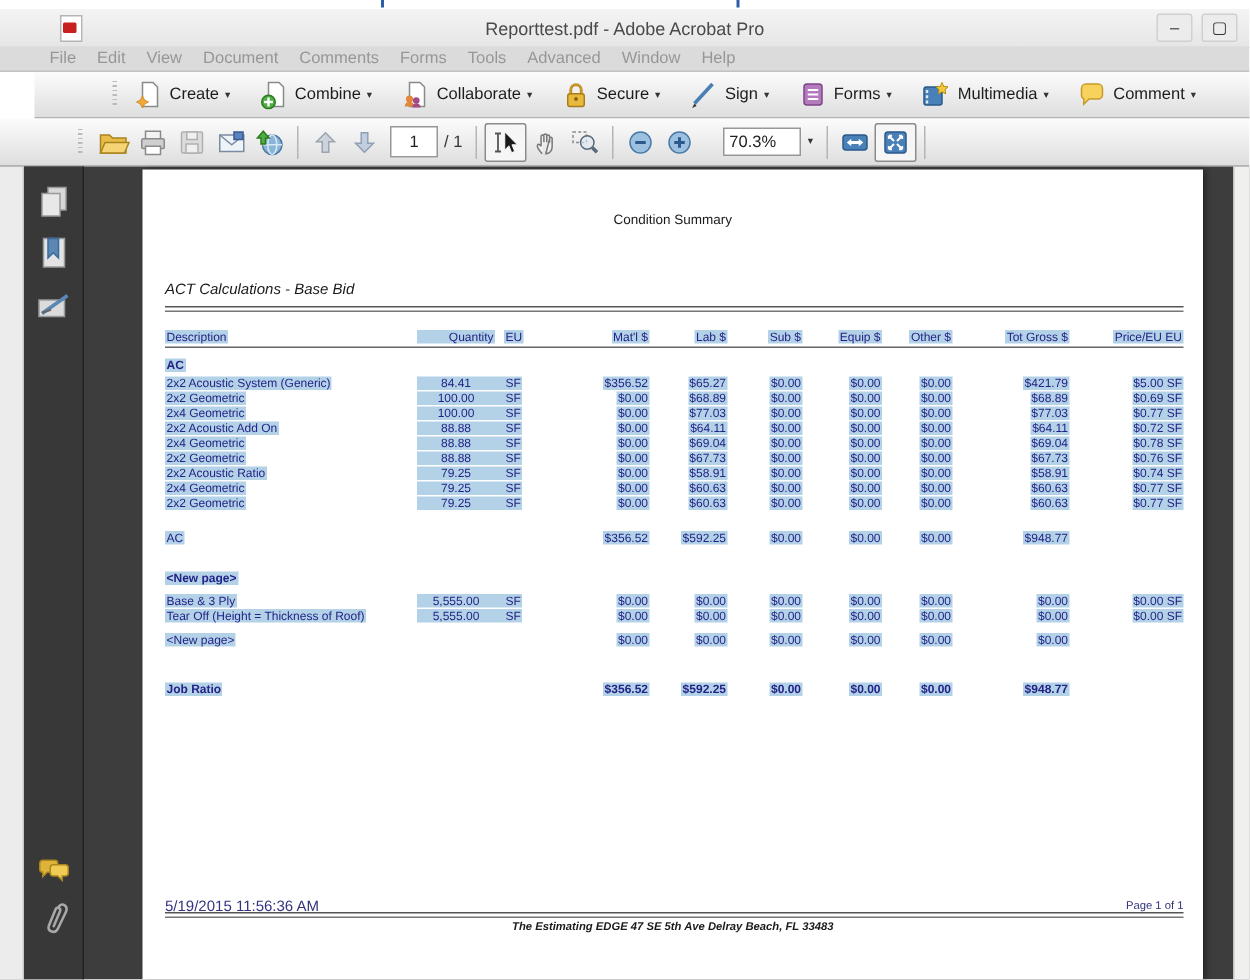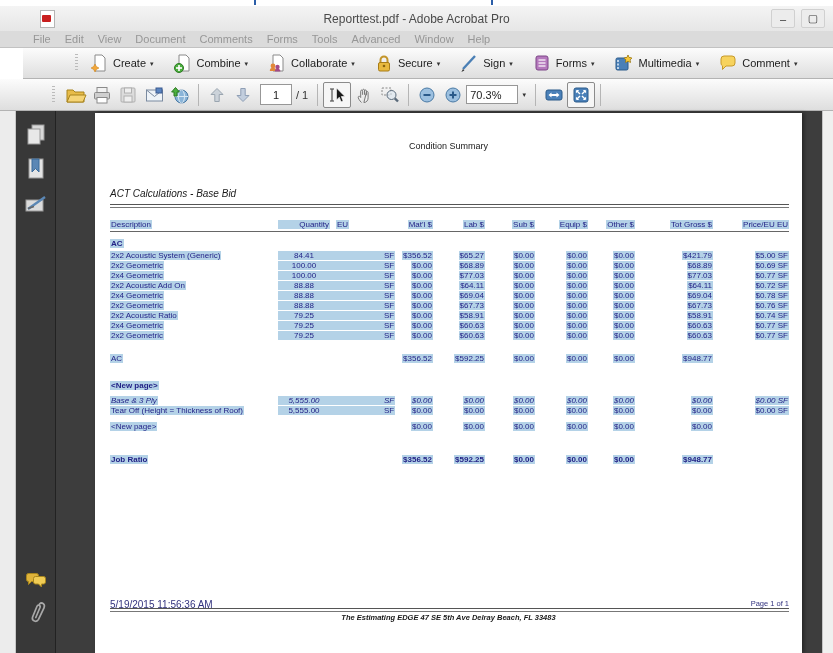--- a/index.html
+++ b/index.html
@@ -38,21 +38,21 @@
   .task-btn{display:flex;align-items:center;gap:4px;margin-right:13px;padding:2px 3px;border-radius:2px;}
   .task-btn .lbl{font-size:11px;color:#1c1c1c;}
   .caret{font-size:7px;color:#333;line-height:1;}
   .tb-btn{width:26px;height:24px;display:flex;align-items:center;justify-content:center;border-radius:2px;}
   .tb-btn.active{background:#f6f6f6;border:1px solid #8b8b8b;}
   .tb-sep{width:1px;height:22px;background:#b5b5b5;margin:0 5px;}
   .pagebox{width:26px;height:17px;border:1px solid #979797;background:#fff;font-size:11px;
     text-align:center;color:#222;margin:0 4px;font-family:"Liberation Sans",sans-serif;}
   .page-total{font-size:11px;color:#333;margin-right:4px;}
   .zoombox{width:44px;height:17px;border:1px solid #979797;background:#fff;font-size:11px;
-    color:#222;padding:0 3px;margin-left:0;font-family:"Liberation Sans",sans-serif;}
+    color:#222;padding:0 3px;margin-left:16px;font-family:"Liberation Sans",sans-serif;}
   .zoom-caret{width:12px;height:19px;display:flex;align-items:center;justify-content:center;}
   .findwrap{display:flex;align-items:center;margin-left:4px;}
   .findbox{width:100px;height:18px;border:1px solid #979797;background:#fff;font-size:11px;
     color:#666;padding:0 4px;font-family:"Liberation Sans",sans-serif;}
   .find-caret{width:14px;height:20px;display:flex;align-items:center;justify-content:center;}
 
   
   .main{left:0;top:111px;width:833px;height:542px;background:#3d3d3d;}
   .left-frame{left:0;top:111px;width:15px;height:542px;background:#ececec;border-right:1px solid #c8c8c8;}
   .sidebar{left:16px;top:111px;width:39px;height:542px;background:#383838;border-right:1px solid #222;}
@@ -67,25 +67,25 @@
   .rule-1{top:91px;}
   .table-wrap{position:absolute;left:15px;top:104px;width:679px;}
   .trow{display:grid;grid-template-columns:168px 83px 72px 52px 50px 53px 47px 78px 76px;
         height:10px;align-items:center;font-size:8px;color:#232387;white-space:nowrap;}
   .trow.hdr{height:14px;border-bottom:1px solid #666;}
   .cell{overflow:visible;}
   .cell.r{text-align:right;}
   .hl{background:#b4d2e7;display:inline-block;line-height:9px;padding:0 1px;}
   .qtyeu{display:inline-flex;}
   .qtyeu .q{display:inline-block;width:50px;text-align:center;}
-  .qtyeu .u{display:inline-block;padding-left:8px;margin-left:47px;}
+  .qtyeu .u{display:inline-block;padding-left:8px;}
   .grp-label{margin-top:7px;height:11px;font-size:8px;font-weight:bold;color:#232387;}
   .sub-row{margin-top:13px;height:11px;}
   .grp2-label{margin-top:17px;}
-  .first-of-grp2{margin-top:3px;font-style:italic;}
+  .first-of-grp2{margin-top:3px;}
   .sub-row2{margin-top:6px;}
   .job-row{margin-top:23px;height:11px;font-weight:bold;}
   .pdf-footer-date{position:absolute;left:15px;top:486px;font-size:10px;color:#33337f;}
   .pdf-footer-page{position:absolute;right:13px;top:486px;font-size:7.5px;color:#33337f;}
   .rule-2{top:495px;}
   .pdf-footer-addr{position:absolute;left:0;width:707px;top:500px;text-align:center;
     font-size:7.5px;font-style:italic;font-weight:bold;color:#1a1a1a;}
 </style>
 </head>
 <body>

